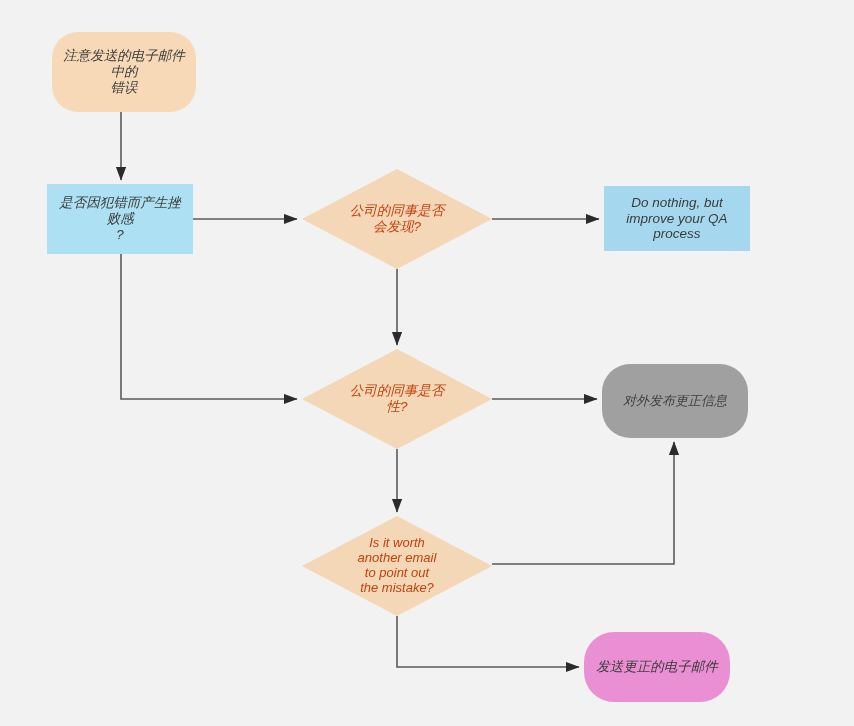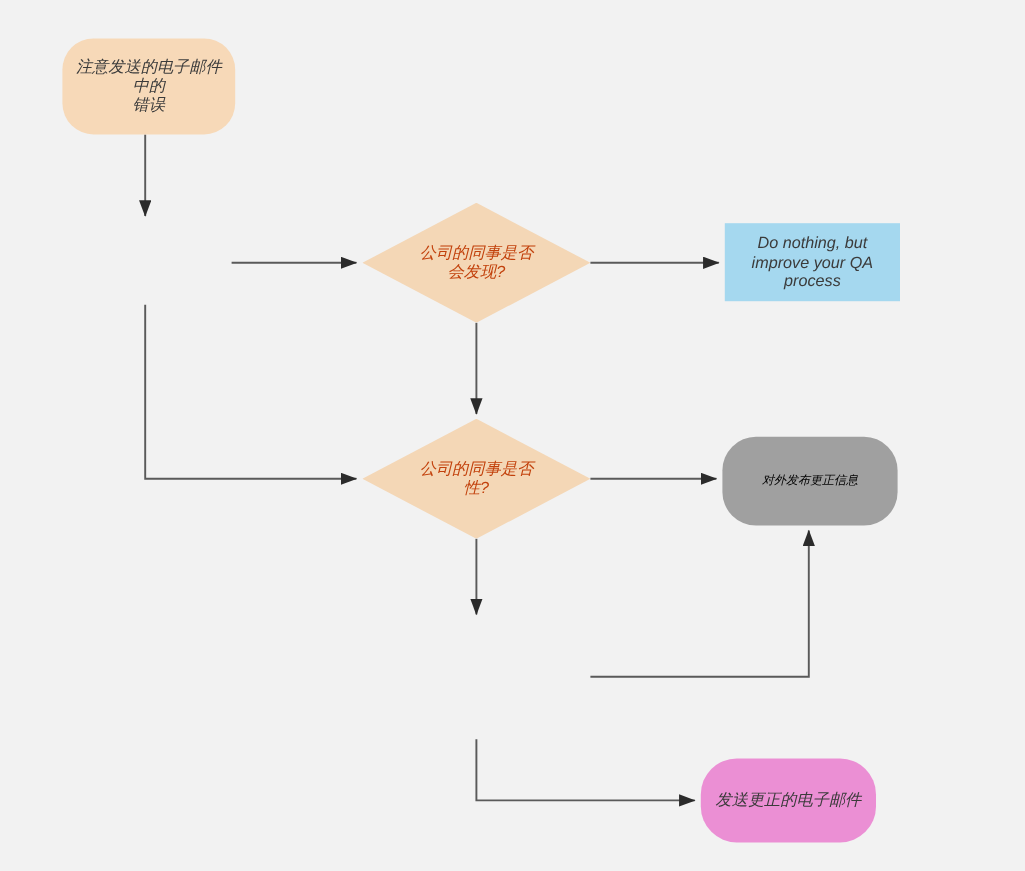--- a/index.html
+++ b/index.html
@@ -47,22 +47,22 @@
     width: 144px; height: 80px;
     background: #f7d9b8;
     border-radius: 26px;
     font-size: 13.5px;
   }
   .n-publish {
     left: 602px; top: 348px;
     width: 146px; height: 74px;
     background: #a0a0a0;
     border-radius: 28px;
-    font-size: 10px;
-    color: #000000;
+    font-size: 13px;
+    color: #404040;
   }
   .n-sendmail {
     left: 584px; top: 616px;
     width: 146px; height: 70px;
     background: #eb8fd4;
     border-radius: 30px;
     font-size: 13.5px;
     justify-content: center;
   }
 
@@ -154,20 +154,24 @@
     <path class="edge" d="M492,548 L674,548 L674,426" marker-end="url(#arrow)"></path>
 
     <path class="edge" d="M397,600 L397,651 L579,651" marker-end="url(#arrow)"></path>
   </svg>
 
   <div class="node n-start">
     <span class="node-label">注意发送的电子邮件中的
 错误</span>
   </div>
 
+  <div class="node n-frustrated">
+    <span class="node-label">是否因犯错而产生挫败感
+?</span>
+  </div>
 
   <div class="diamond-wrap d-colleagues">
     <div class="diamond-shape"></div>
     <div class="diamond-text">公司的同事是否
 会发现?</div>
   </div>
 
   <div class="node n-donothing">
     <span class="node-label">Do nothing, but
 improve your QA
@@ -177,18 +181,25 @@
   <div class="diamond-wrap d-appeal">
     <div class="diamond-shape"></div>
     <div class="diamond-text">公司的同事是否
 性?</div>
   </div>
 
   <div class="node n-publish">
     <span class="node-label">对外发布更正信息</span>
   </div>
 
+  <div class="diamond-wrap d-worth">
+    <div class="diamond-shape"></div>
+    <div class="diamond-text">Is it worth
+another email
+to point out
+the mistake?</div>
+  </div>
 
   <div class="node n-sendmail">
     <span class="node-label">发送更正的电子邮件</span>
   </div>
 
 </div>
 
 </body></html>

